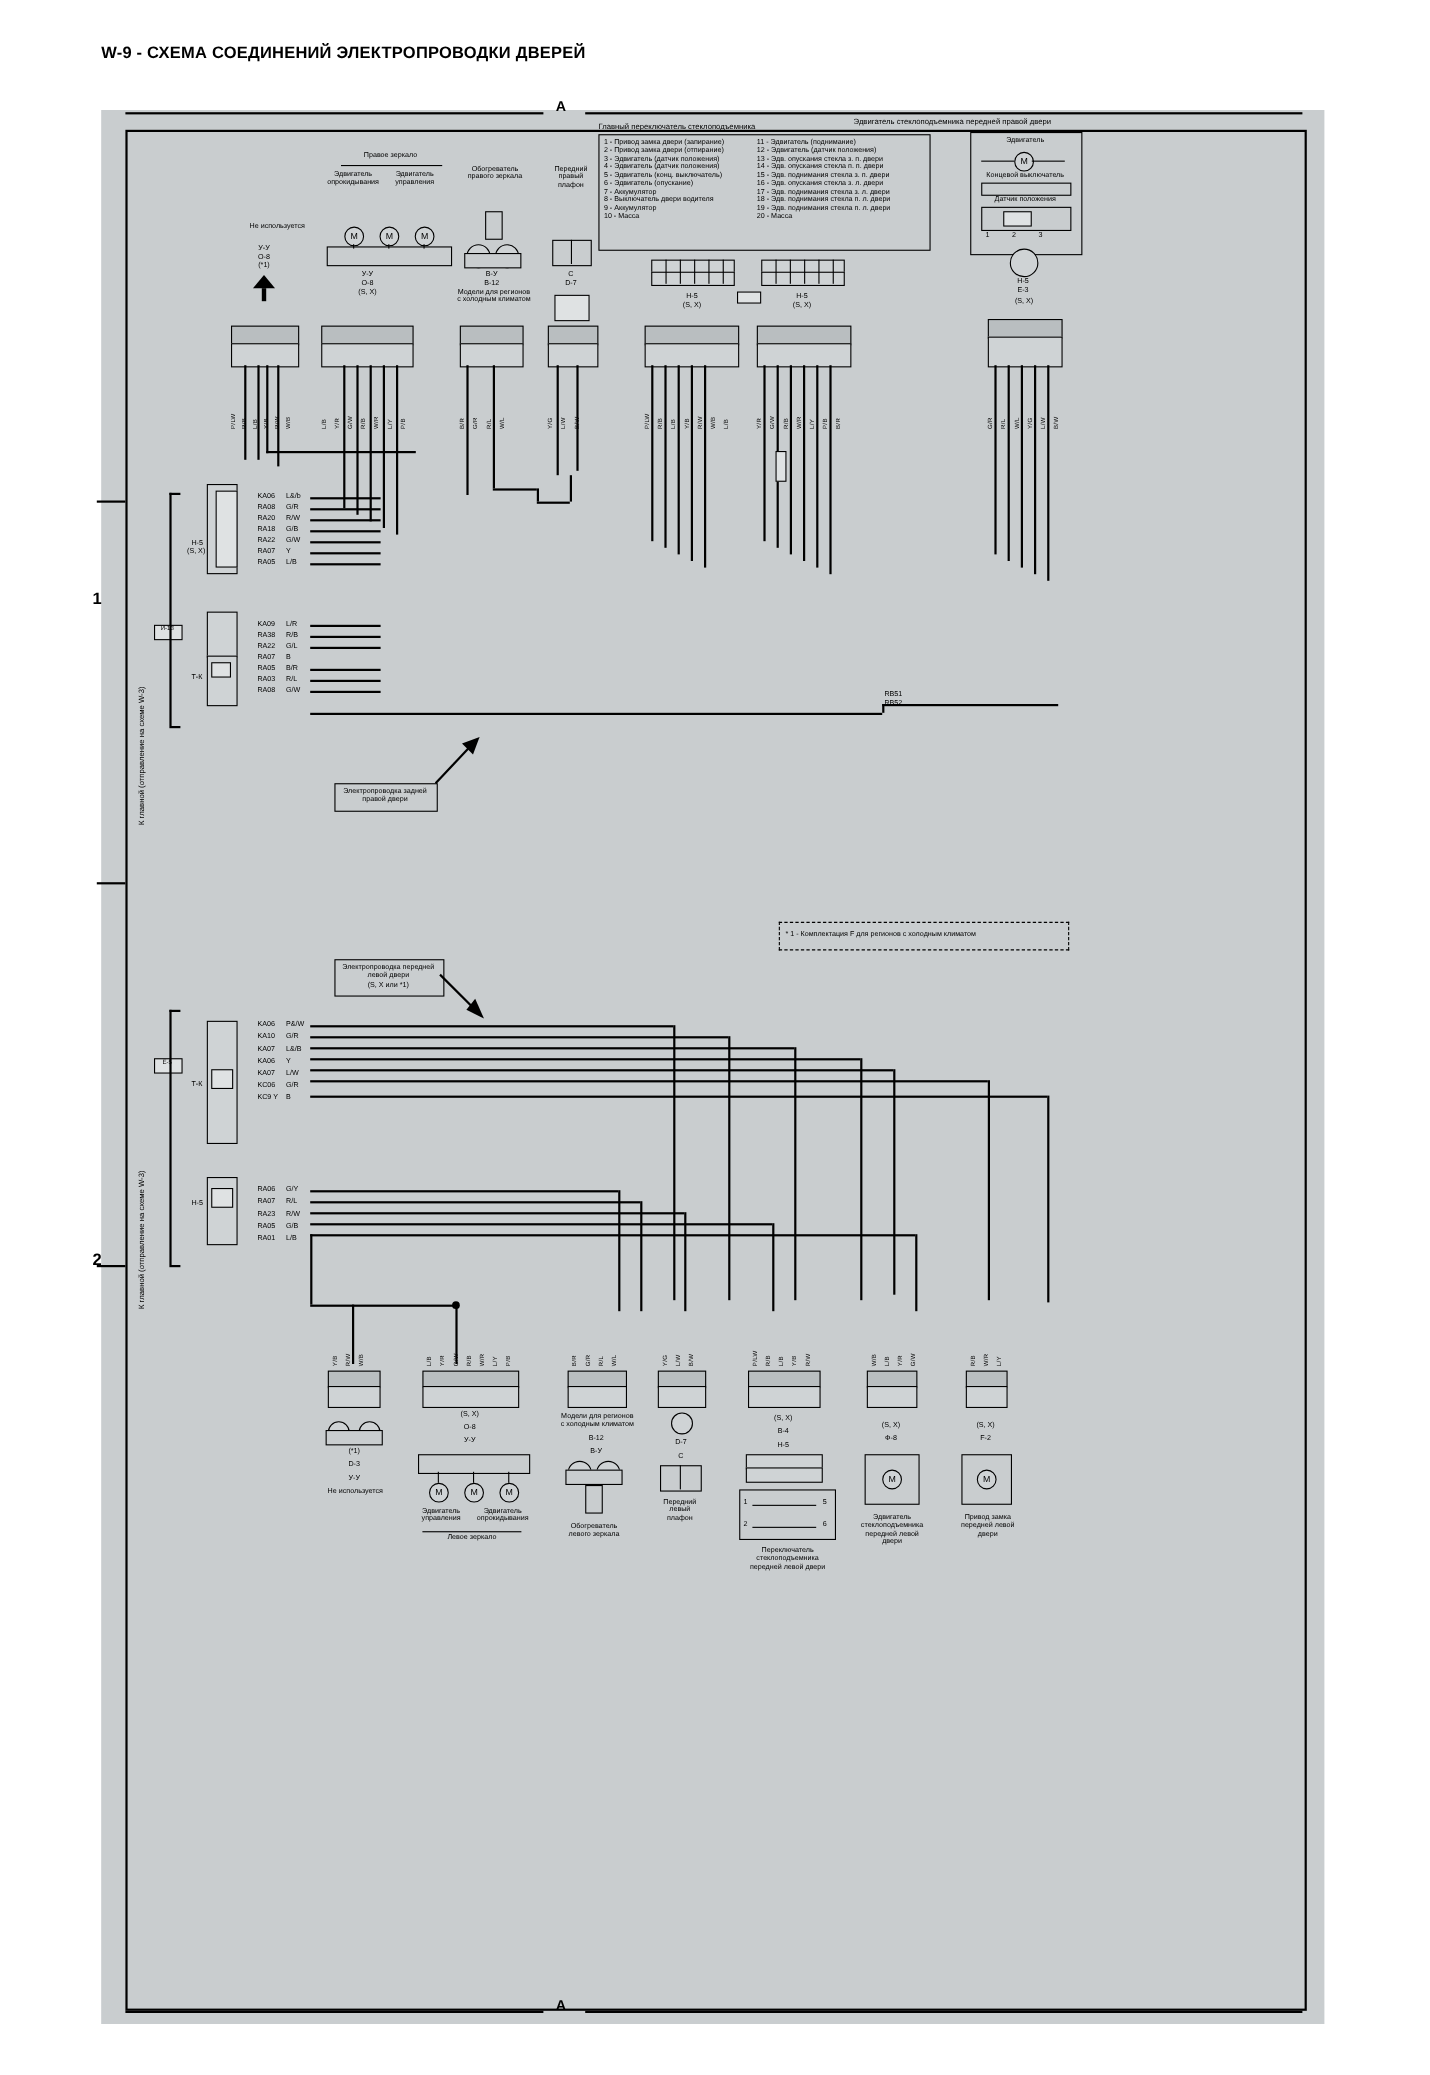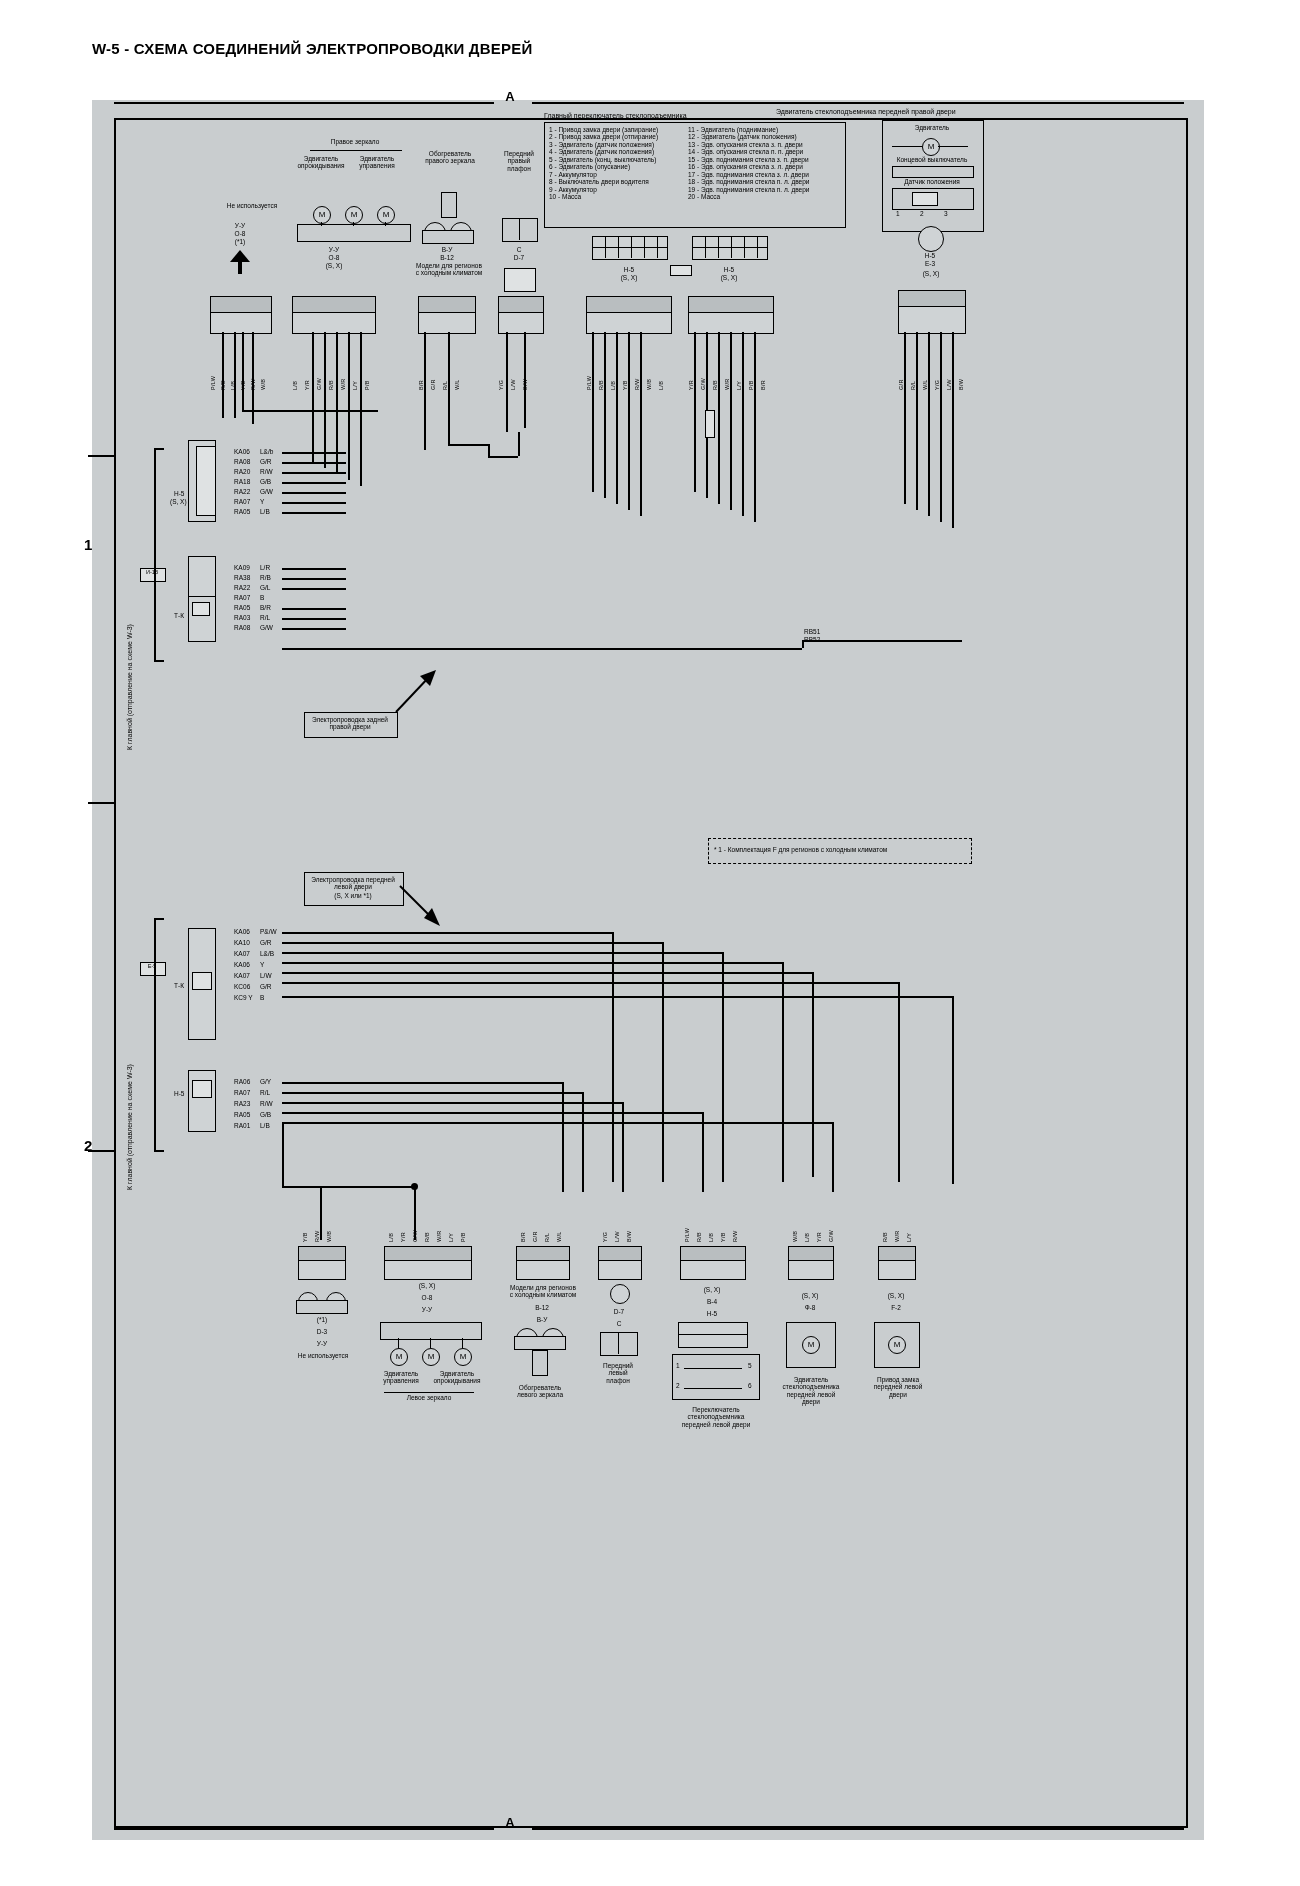--- a/index.html
+++ b/index.html
@@ -27,21 +27,21 @@
   .mot{position:absolute;width:16px;height:16px;border:1px solid #000;border-radius:50%;background:#cfd3d5;font-size:8px;line-height:16px;text-align:center;}
   .vert{position:absolute;font-size:7px;writing-mode:vertical-rl;transform:rotate(180deg);white-space:nowrap;}
   .vtxt{position:absolute;font-size:5.5px;writing-mode:vertical-rl;transform:rotate(180deg);white-space:nowrap;letter-spacing:.3px;}
   .arrowsvg{position:absolute;}
   .tick{position:absolute;background:#000;}
 </style>
 </head>
 <body>
 
 <div id="page">
-  <div id="title">W-5 - СХЕМА СОЕДИНЕНИЙ ЭЛЕКТРОПРОВОДКИ ДВЕРЕЙ</div>
+  <div id="title">W-9 - СХЕМА СОЕДИНЕНИЙ ЭЛЕКТРОПРОВОДКИ ДВЕРЕЙ</div>
 
   <div id="sheet">
 
     <div class="frame" id="innerframe"></div>
 
     <div class="lblc big" style="left:398px;top:-10px;width:40px;">A</div>
     <div class="ln h2" style="left:22px;top:2px;width:380px;"></div>
     <div class="ln h2" style="left:440px;top:2px;width:652px;"></div>
 
     <div class="lblc big" style="left:398px;top:1716px;width:40px;">A</div>

